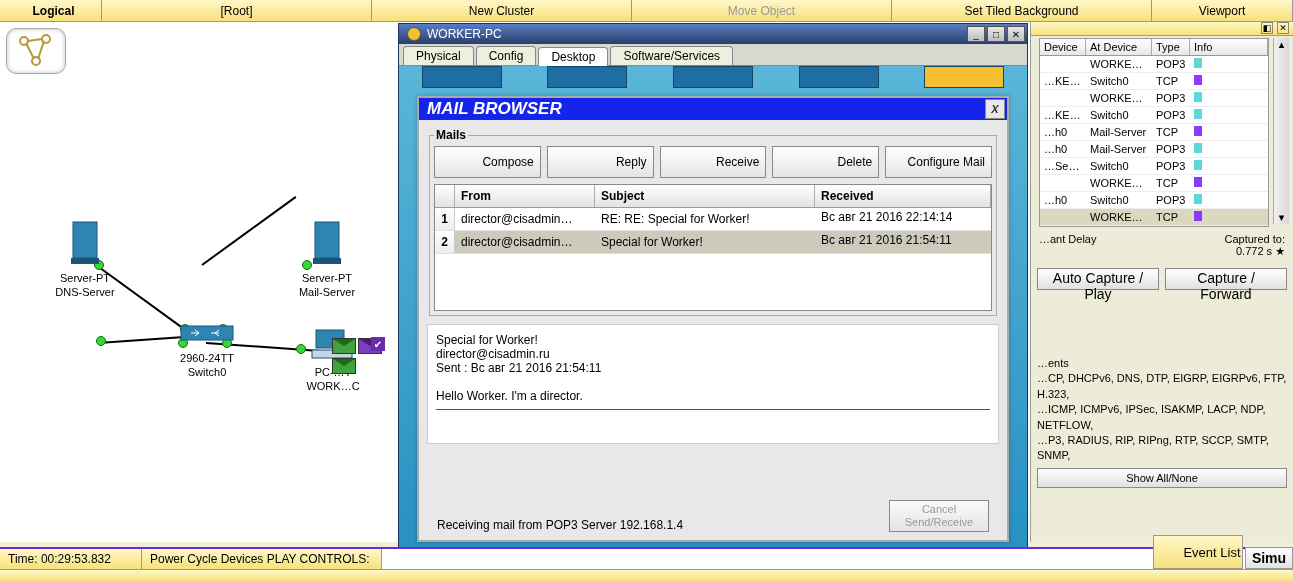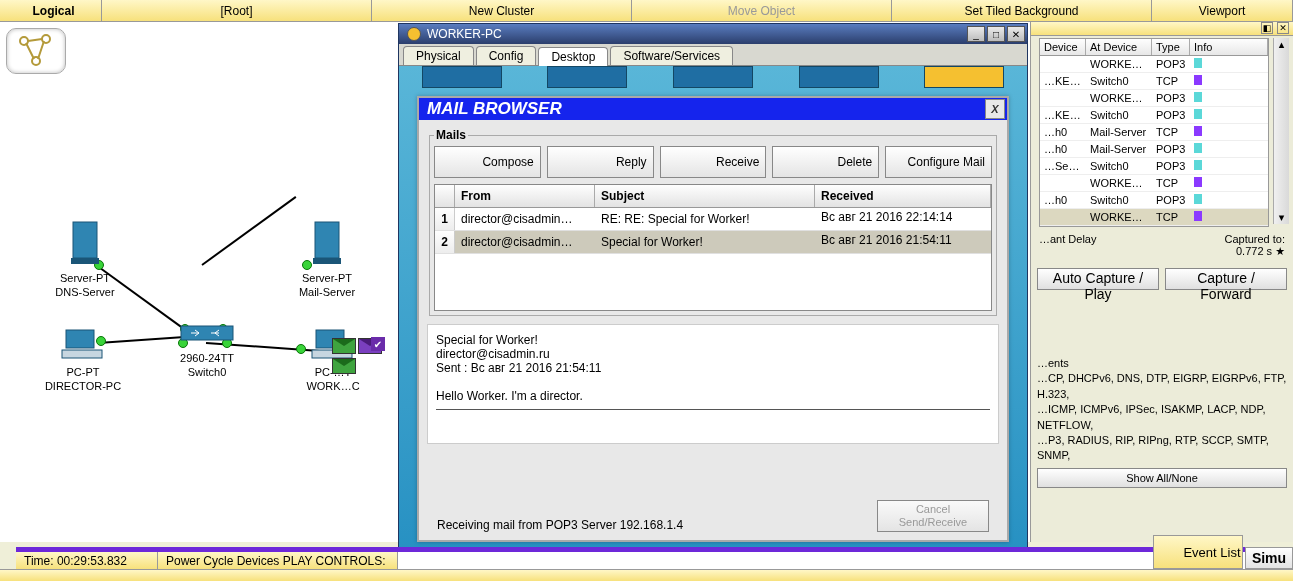--- a/index.html
+++ b/index.html
@@ -25,21 +25,21 @@
   .device { position:absolute; text-align:center; font-size:11px; width:90px; }
   .device .label{margin-top:2px; white-space:nowrap; }
   .link { position:absolute; background:#000; height:2px; transform-origin:left center;}
   .link-dot{position:absolute;width:10px;height:10px;background:#39d439;border-radius:50%; border:1px solid #087508;}
   .envelope-icon{position:absolute;display:flex;}
   .envelope-icon .env{width:24px;height:16px;border:1px solid #333;display:flex;align-items:center;justify-content:center;}
   .envelope-icon .env .flap{width:0;height:0;border-left:11px solid transparent;border-right:11px solid transparent;border-top:7px solid #1b6b1b; position:relative; top:-4px;}
   .envelope-icon .check{ position:absolute;right:-4px;top:-2px;color:#fff;background:#6a2caa;width:14px;height:14px;font-size:10px;display:flex;align-items:center;justify-content:center;}
 
   
-  .bottom-bar {position:absolute; left:16px; right:0; bottom:12px; height:22px; display:flex; font-size:12px; border-top:5px solid #6d28d9;}
+  .bottom-bar {position:absolute; left:0; right:0; bottom:12px; height:22px; display:flex; font-size:12px; border-top:2px solid #6d28d9;}
   .bottom-bar .cell{ background:linear-gradient(#fff7c7,#f7e17c);border-right:1px solid #999; display:flex;align-items:center;padding:0 8px;}
   .bottombar2{position:absolute;left:0;right:0;bottom:0;height:12px;background:linear-gradient(#fff7c7,#f7e17c);border-top:1px solid #999;}
 
   
   .right-panel{position:absolute;top:22px;right:0;width:263px;height:520px;background:#ececd9;border-left:1px solid #999;font-size:11px;}
   .rp-header{height:14px;background:linear-gradient(#fff7c7,#f7e17c);border-bottom:1px solid #999;display:flex;justify-content:flex-end;gap:4px;padding-right:4px;}
   .rp-header .ctl{width:12px;height:12px;border:1px solid #888;display:flex;align-items:center;justify-content:center;font-size:9px;cursor:pointer;}
   .rp-buttons{display:flex;gap:6px;padding:6px;}
   .rp-buttons button{flex:1;font-size:14px;height:22px;background:linear-gradient(#fff,#e0e0e0);border:1px solid #888;cursor:pointer;}
   .rp-table{border:1px solid #999;background:#fff; margin:0 4px;}
@@ -83,21 +83,21 @@
   .mrow{display:flex;border-bottom:1px solid #e0e0e0;}
   .mrow .n{width:20px;background:linear-gradient(#fefefe,#ededed);border-right:1px solid #ccc;display:flex;align-items:center;justify-content:center;font-weight:bold;}
   .mrow .f{width:140px;padding:4px 6px;white-space:nowrap;overflow:hidden;text-overflow:ellipsis;}
   .mrow .s{width:220px;padding:4px 6px;}
   .mrow .r{flex:1;padding:2px 6px;line-height:1.2;}
   .mrow.sel{background:#cdcabb;}
   .mail-body{margin-top:8px;background:#fff;border:1px solid #ccc;padding:8px;font-size:12px;height:120px;}
   .mail-body hr{border:none;border-top:1px solid #555;margin:6px 0;}
   .receive-status{position:absolute;bottom:8px;left:18px;right:18px;display:flex;align-items:flex-end;font-size:12px;}
   .receive-status .spacer{flex:1;}
-  .receive-status button{width:112px;height:32px;border:1px solid #888;background:linear-gradient(#fafafa,#e4e4e4);color:#999;font-size:11px;cursor:default;text-align:center;line-height:1.2;margin-top:29px;}
+  .receive-status button{width:100px;height:32px;border:1px solid #888;background:linear-gradient(#fafafa,#e4e4e4);color:#999;font-size:11px;cursor:default;text-align:center;line-height:1.2;margin-top:29px;}
 
   
   .event-list-btn{position:absolute;right:50px;bottom:12px;height:34px;width:90px;display:flex;align-items:center;justify-content:center;border:1px solid #999;background:linear-gradient(#fff7c7,#f7e17c);font-size:13px;cursor:pointer;padding-left:28px;}
   .simu-label{position:absolute;right:0;bottom:12px;height:22px;width:48px;display:flex;align-items:center;justify-content:center;background:linear-gradient(#fff,#e3e3e3);font-weight:bold;font-size:14px;border:1px solid #999;}
 
   .scrollbar-v{width:16px;background:linear-gradient(90deg,#f0f0f0,#d9d9d9);border-left:1px solid #aaa;}
 </style>
 </head>
 <body>
 
@@ -149,28 +149,20 @@
     <div class="label">Server-PT</div>
     <div class="label">Mail-Server</div>
   </div>
   <div class="device" style="top:300px;left:162px;">
     <svg width="60" height="26">
         <rect x="4" y="4" width="52" height="14" fill="#2f85b2" stroke="#1a5577"></rect>
         <path d="M14 11h8m-4-3l4 3-4 3 M34 11h8m0-3l-4 3 4 3" stroke="#fff" fill="none"></path>
       </svg>
     <div class="label">2960-24TT</div>
     <div class="label">Switch0</div>
-  </div>
-  <div class="device" style="top:306px;left:38px;">
-    <svg width="46" height="34">
-        <rect x="6" y="2" width="28" height="18" fill="#2f85b2" stroke="#1a5577"></rect>
-        <rect x="2" y="22" width="40" height="8" fill="#c7d6e0" stroke="#1a5577"></rect>
-      </svg>
-    <div class="label">PC-PT</div>
-    <div class="label">DIRECTOR-PC</div>
   </div>
   <div class="device" style="top:306px;left:288px;">
     <svg width="46" height="34">
         <rect x="6" y="2" width="28" height="18" fill="#2f85b2" stroke="#1a5577"></rect>
         <rect x="2" y="22" width="40" height="8" fill="#c7d6e0" stroke="#1a5577"></rect>
       </svg>
     <div class="label">PC-…T</div>
     <div class="label">WORK…C</div>
   </div>
   <div class="envelope-icon" style="top:316px;left:332px;">

